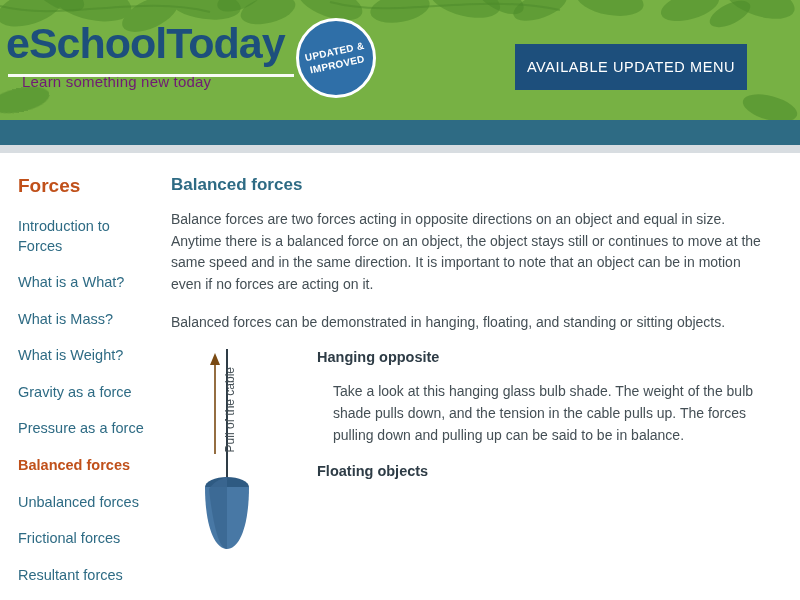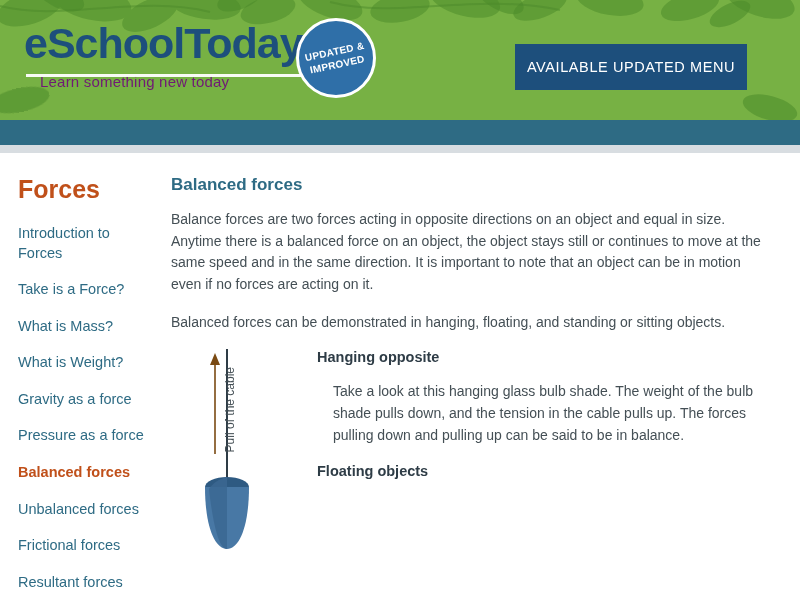--- a/index.html
+++ b/index.html
@@ -22,21 +22,21 @@
     overflow: hidden;
   }
   .header .leaves {
     position: absolute;
     top: 0; left: 0;
     width: 800px; height: 120px;
     pointer-events: none;
   }
   .logo-block {
     position: absolute;
-    left: 24px;
+    left: 6px;
     top: 22px;
     width: 380px;
     height: 80px;
   }
   .logo-text {
     font-size: 43px;
     font-weight: bold;
     color: #1d4f7c;
     letter-spacing: -1px;
     line-height: 1;
@@ -118,21 +118,21 @@
     padding-top: 22px;
   }
   .sidebar {
     width: 155px;
     padding-left: 18px;
     padding-right: 6px;
     flex: none;
   }
   .sidebar h2 {
     margin: 0 0 20px 0;
-    font-size: 25px;
+    font-size: 19px;
     color: #c0501a;
     font-weight: bold;
   }
   .sidebar ul {
     list-style: none;
     margin: 0;
     padding: 0;
   }
   .sidebar li {
     font-size: 14.5px;
@@ -251,21 +251,21 @@
 
 <div class="navbar"></div>
 <div class="navbar-shadow"></div>
 
 <div class="content">
 
   <div class="sidebar">
     <h2>Forces</h2>
     <ul>
       <li>Introduction to Forces</li>
-      <li>Take is a Force?</li>
+      <li>What is a What?</li>
       <li>What is Mass?</li>
       <li>What is Weight?</li>
       <li>Gravity as a force</li>
       <li>Pressure as a force</li>
       <li class="active">Balanced forces</li>
       <li>Unbalanced forces</li>
       <li>Frictional forces</li>
       <li>Resultant forces</li>
 
     </ul>

